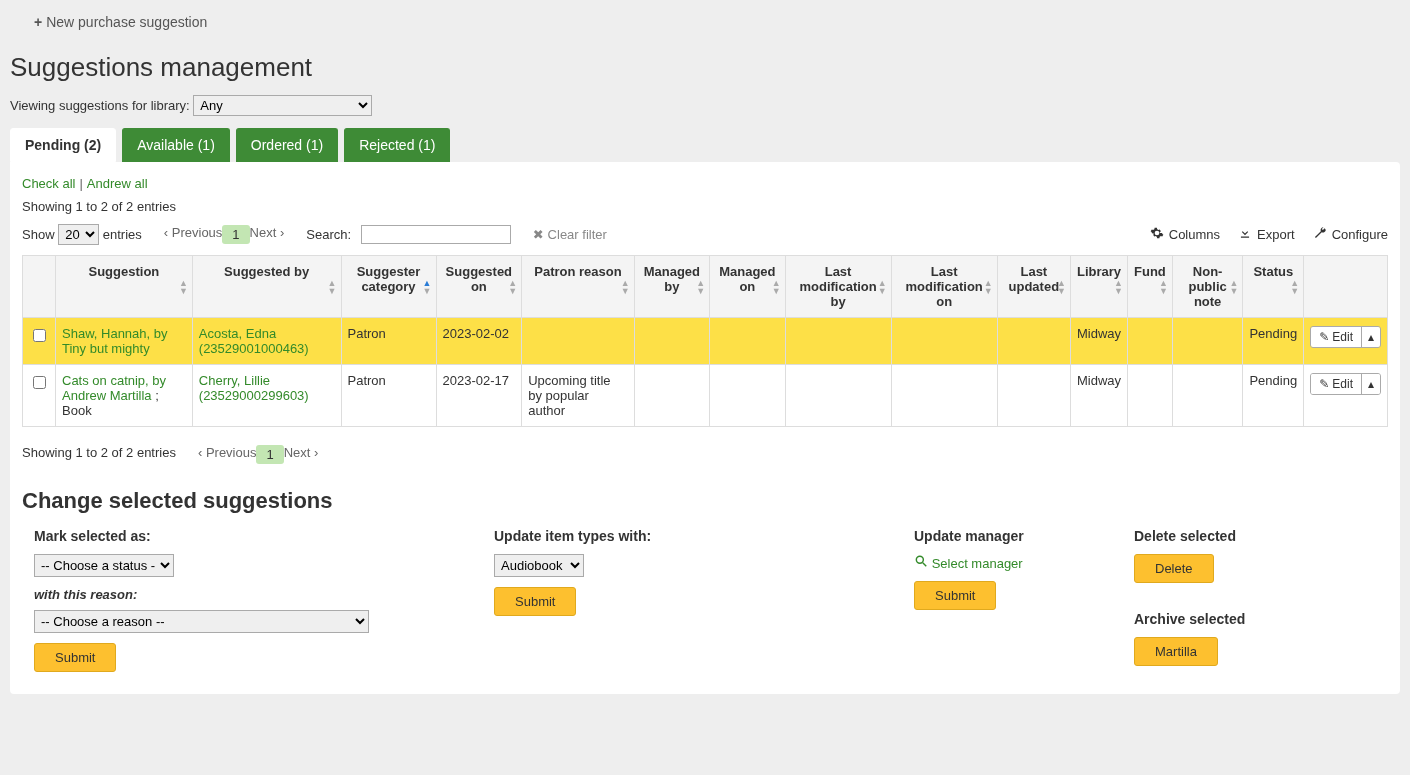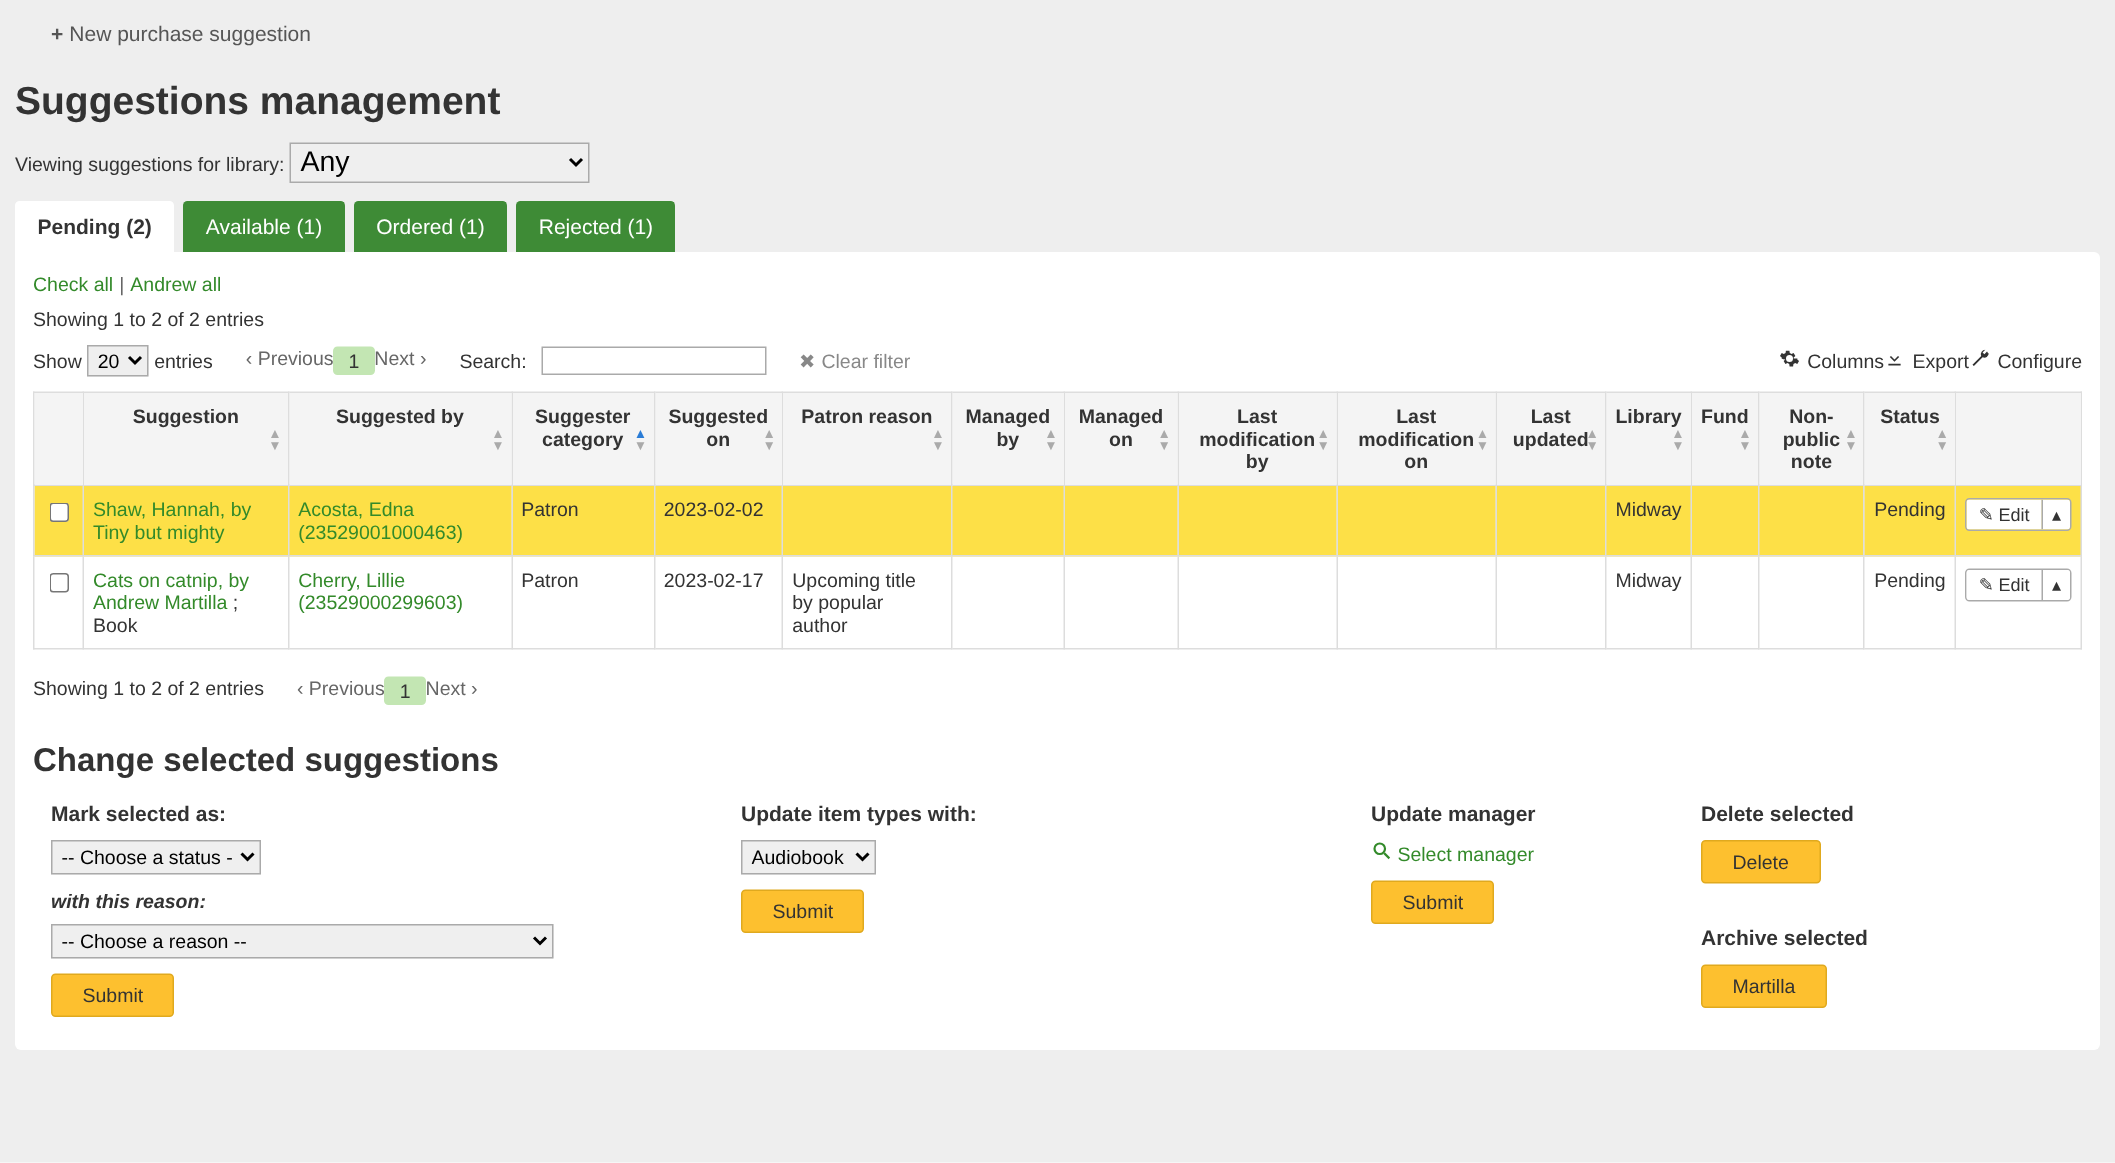--- a/index.html
+++ b/index.html
@@ -19,30 +19,30 @@
     align-items: center;
     gap: 4px;
     color: #555;
     font-size: 14px;
     margin: 4px 0 10px 24px;
   }
   .plus-icon { font-weight: bold; color: #555; }
   h1 {
     font-size: 26px;
     margin: 12px 0 12px 0;
-    font-weight: bold;
+    font-weight: normal;
   }
   .library-filter {
     margin-bottom: 12px;
   }
   .library-filter select {
     border: 1px solid #aaa;
-    font-size: 19px;
+    font-size: 13px;
     padding: 1px 2px;
-    width: 200px;
+    width: 179px;
   }
   .tabs {
     display: flex;
     gap: 6px;
     margin-bottom: 0;
   }
   .tab {
     padding: 8px 14px;
     font-size: 14px;
     border-radius: 3px 3px 0 0;
@@ -96,20 +96,21 @@
     color: #333;
     border-radius: 3px;
     padding: 2px 10px;
     font-size: 13px;
   }
   .search-label { margin-right: 6px; }
   .clear-filter { color: #888; cursor: pointer; display: inline-flex; align-items: center; gap: 4px; }
   .right-tools {
     margin-left: auto;
     display: flex;
+    gap: 18px;
     align-items: flex-start;
   }
   .right-tools .tool {
     display: inline-flex;
     align-items: center;
     gap: 5px;
     cursor: pointer;
     color: #333;
   }
   table.data {

